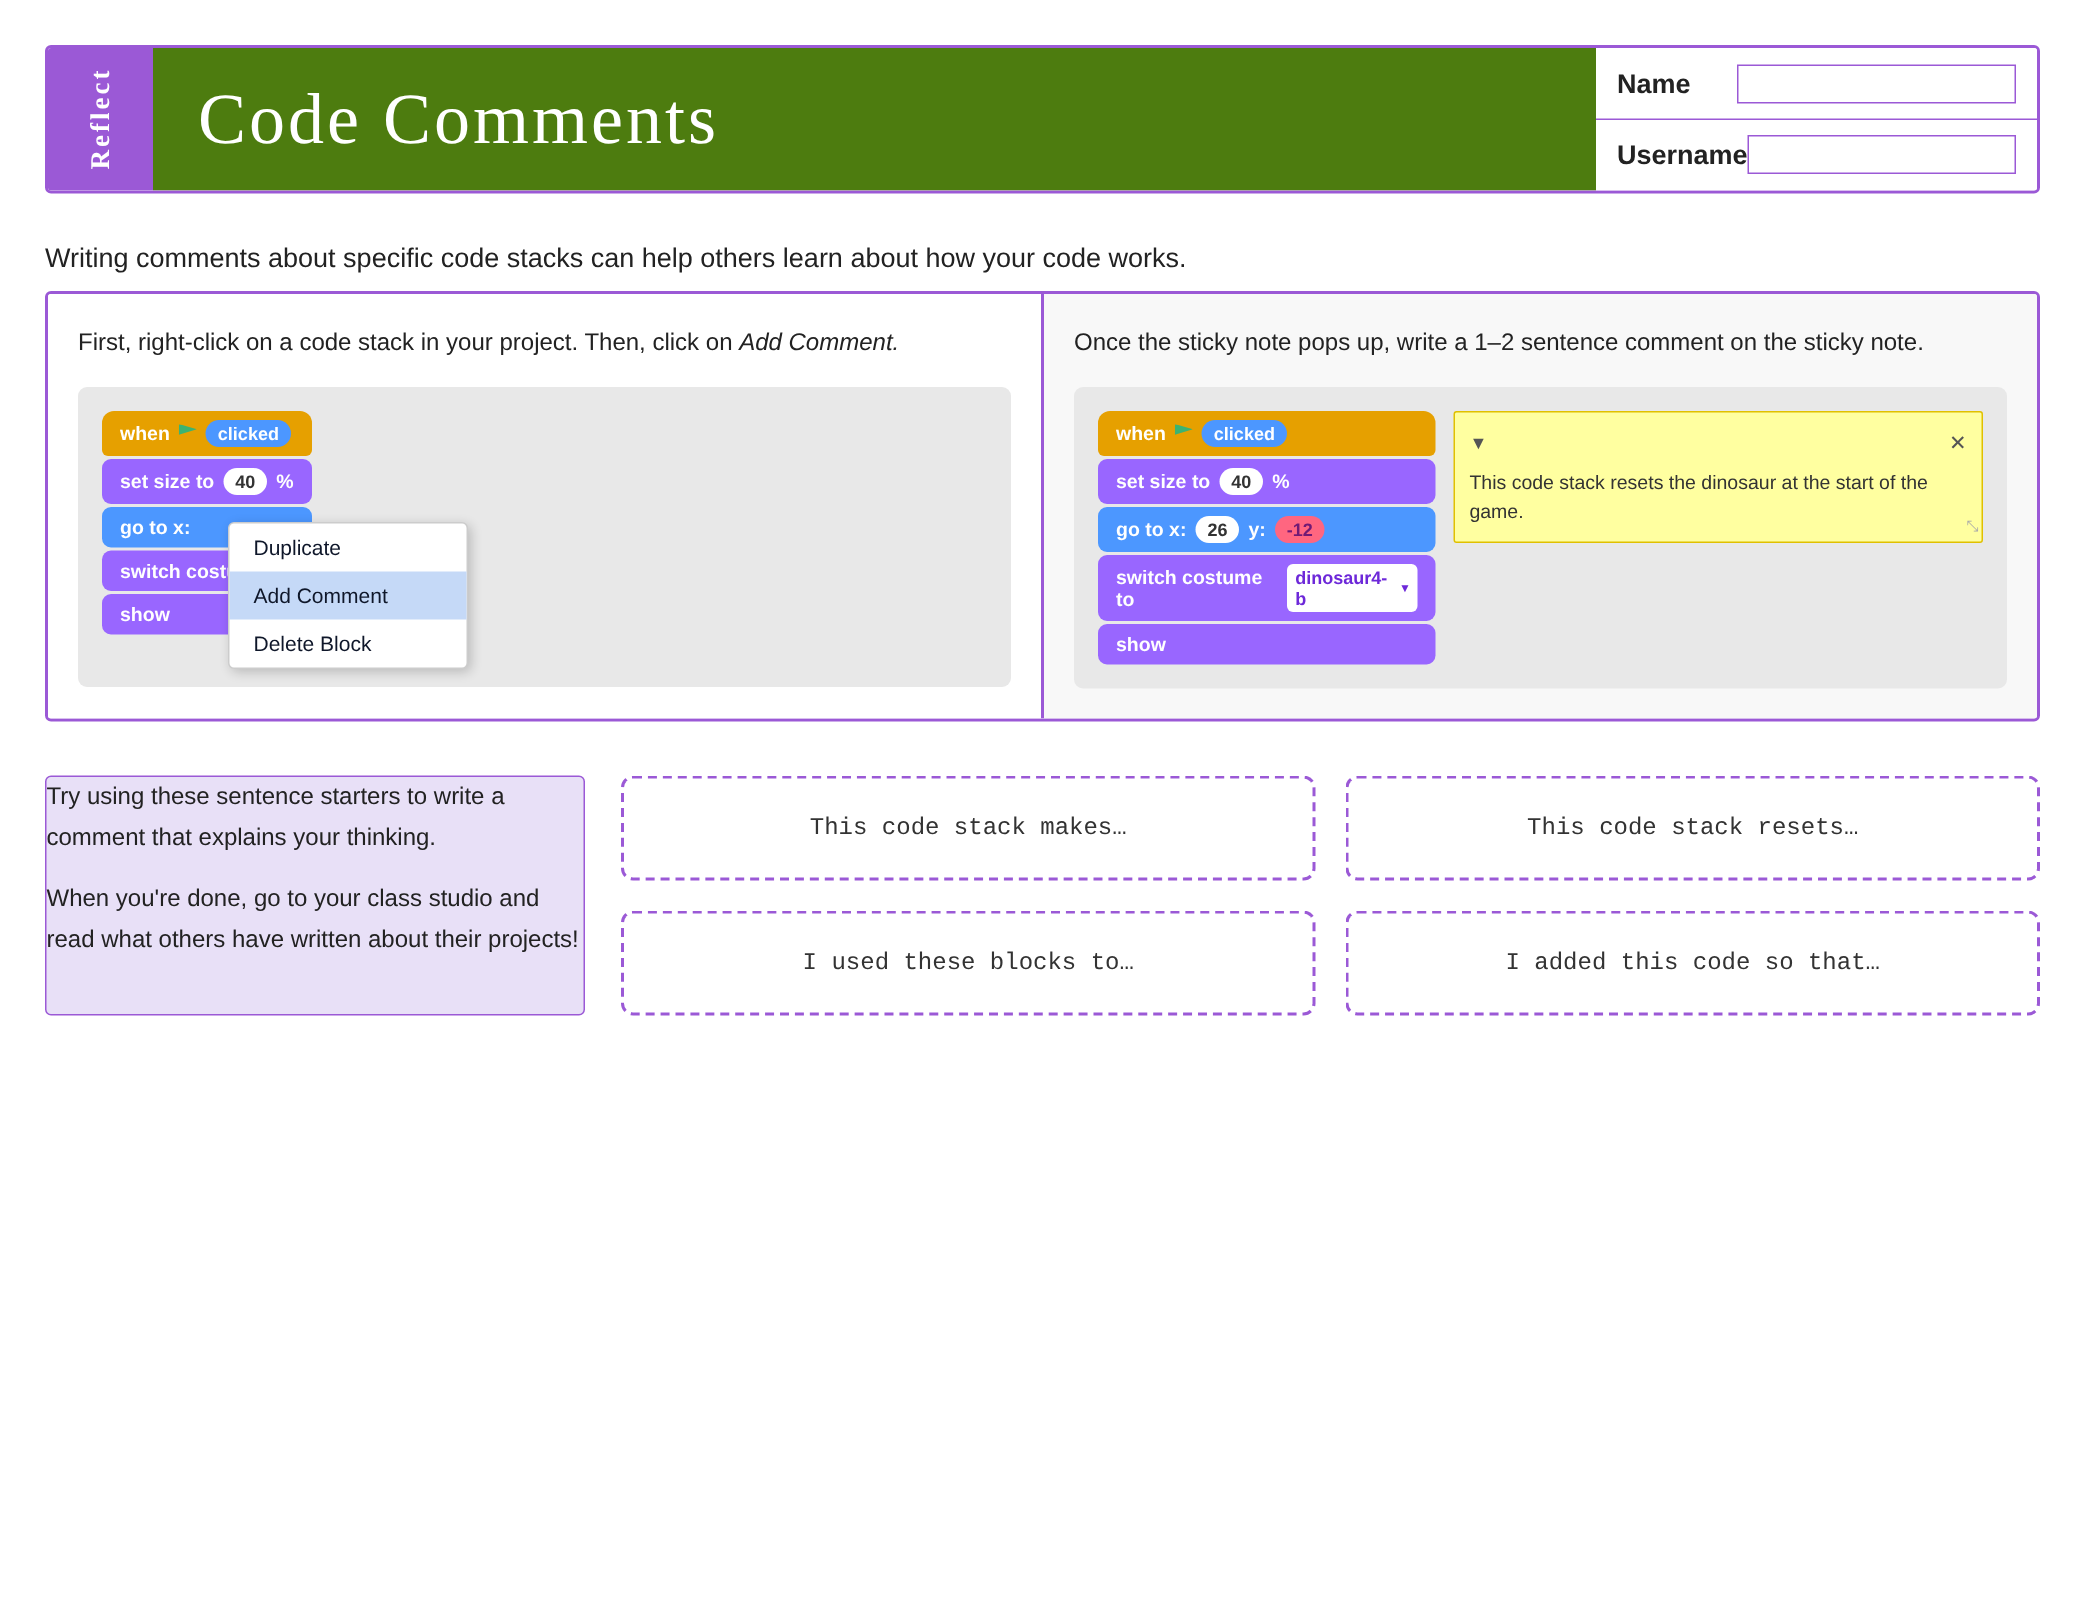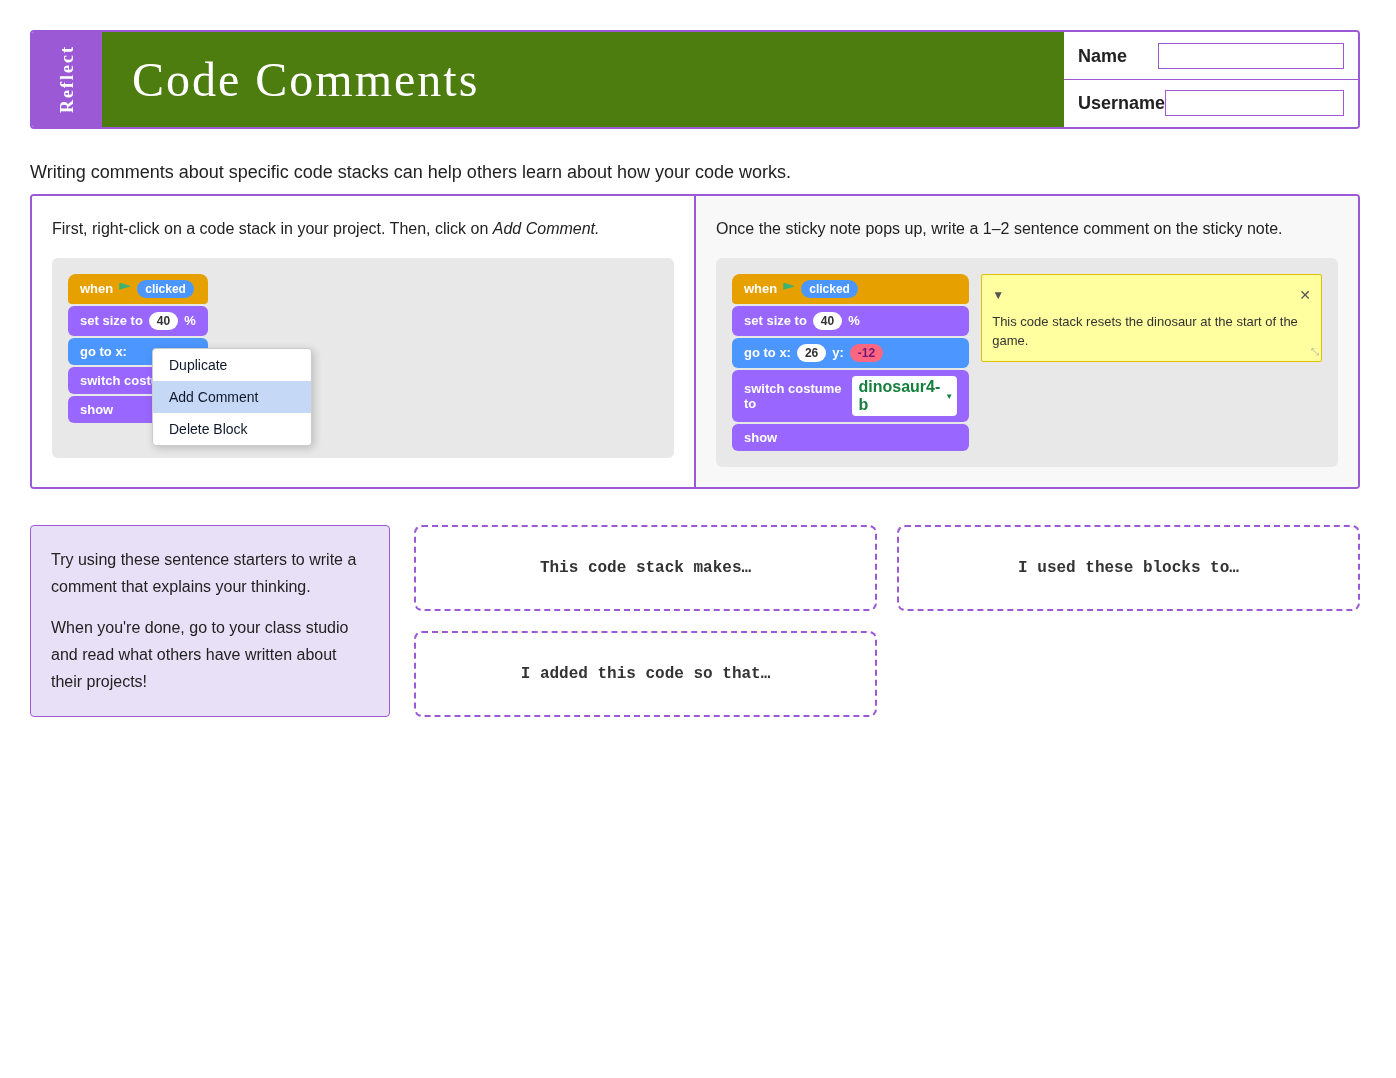--- a/index.html
+++ b/index.html
@@ -173,24 +173,24 @@
     }
     .block-input-neg {
       background: #ff6680;
       color: #701a75;
       border-radius: 12px;
       padding: 2px 8px;
       font-size: 12px;
     }
     .block-dropdown {
       background: white;
-      color: #15803d;
+      color: #6d28d9;
       border-radius: 4px;
       padding: 2px 16px 2px 6px;
-      font-size: 16px;
+      font-size: 12px;
       position: relative;
     }
     .block-dropdown::after {
       content: '▼';
       font-size: 8px;
       position: absolute;
       right: 4px;
       top: 50%;
       transform: translateY(-50%);
     }
@@ -269,21 +269,20 @@
     
     .bottom-section {
       display: flex;
       gap: 24px;
       max-width: 1330px;
     }
     .bottom-left {
       background: #e8e0f7;
       border: 1px solid #9b59d6;
       border-radius: 4px;
-      padding: 20px;
       max-width: 360px;
       font-size: 16px;
       line-height: 1.7;
     }
     .bottom-left p {
       margin-bottom: 14px;
     }
     .bottom-left p:last-child {
       margin-bottom: 0;
     }
@@ -301,21 +300,20 @@
       border-radius: 8px;
       padding: 16px 20px;
       font-family: 'Courier New', monospace;
       font-size: 16px;
       color: #333;
       display: flex;
       align-items: center;
       justify-content: center;
       text-align: right;
       min-height: 70px;
-      font-weight: bold;
     }
   </style>
 </head>
 <body>
 
 <div class="header">
   <div class="header-logo">Reflect</div>
   <div class="header-title">
     <h1>Code Comments</h1>
   </div>
@@ -414,16 +412,17 @@
   </div>
 </div>
 
 <div class="bottom-section">
   <div class="bottom-left">
     <p>Try using these sentence starters to write a comment that explains your thinking.</p>
     <p>When you're done, go to your class studio and read what others have written about their projects!</p>
   </div>
   <div class="sentence-starters">
     <div class="starter-box">This code stack makes…</div>
+    <div class="starter-box">This code stack resets…</div>
     <div class="starter-box">I used these blocks to…</div>
     <div class="starter-box">I added this code so that…</div>
   </div>
 </div>
 
 </body></html>

